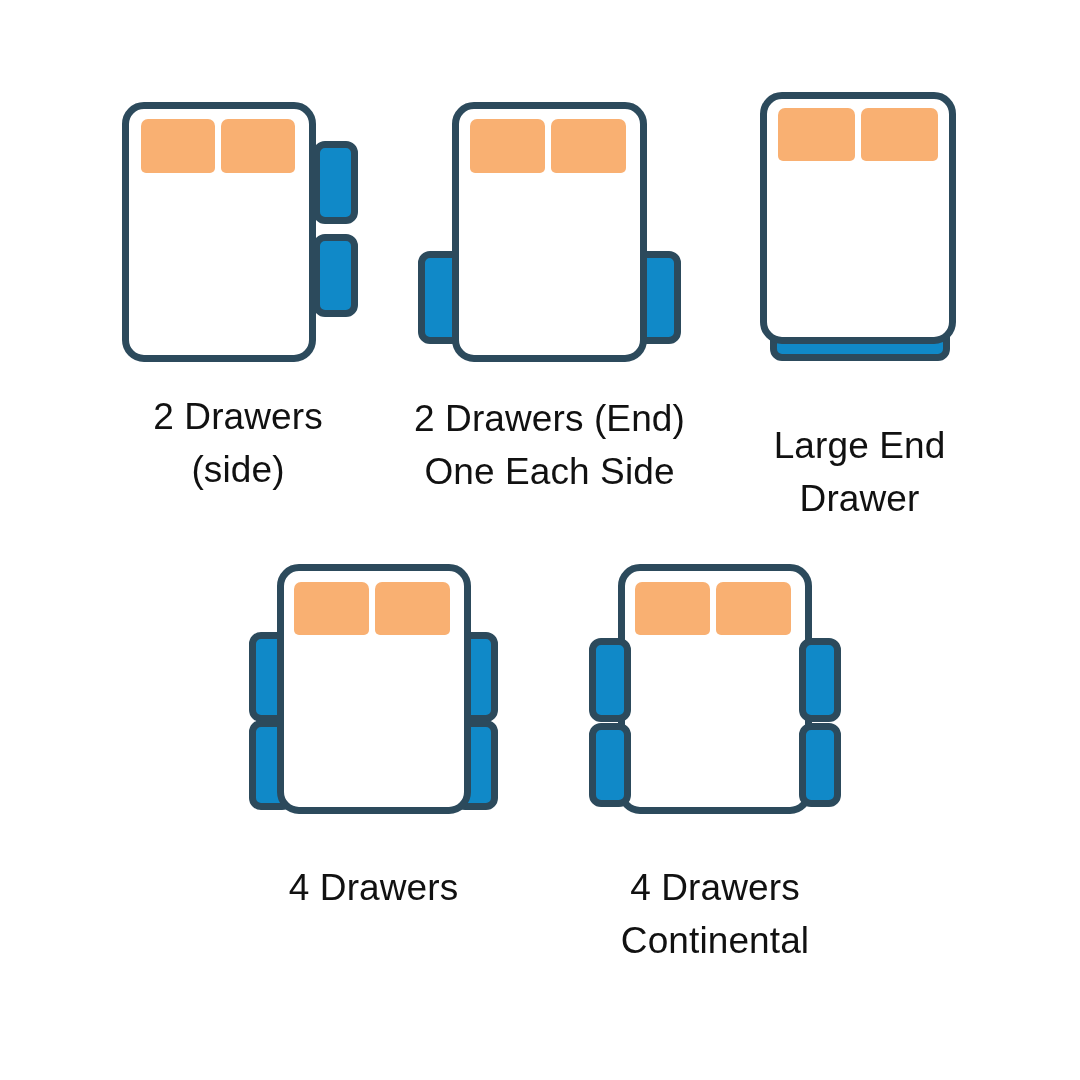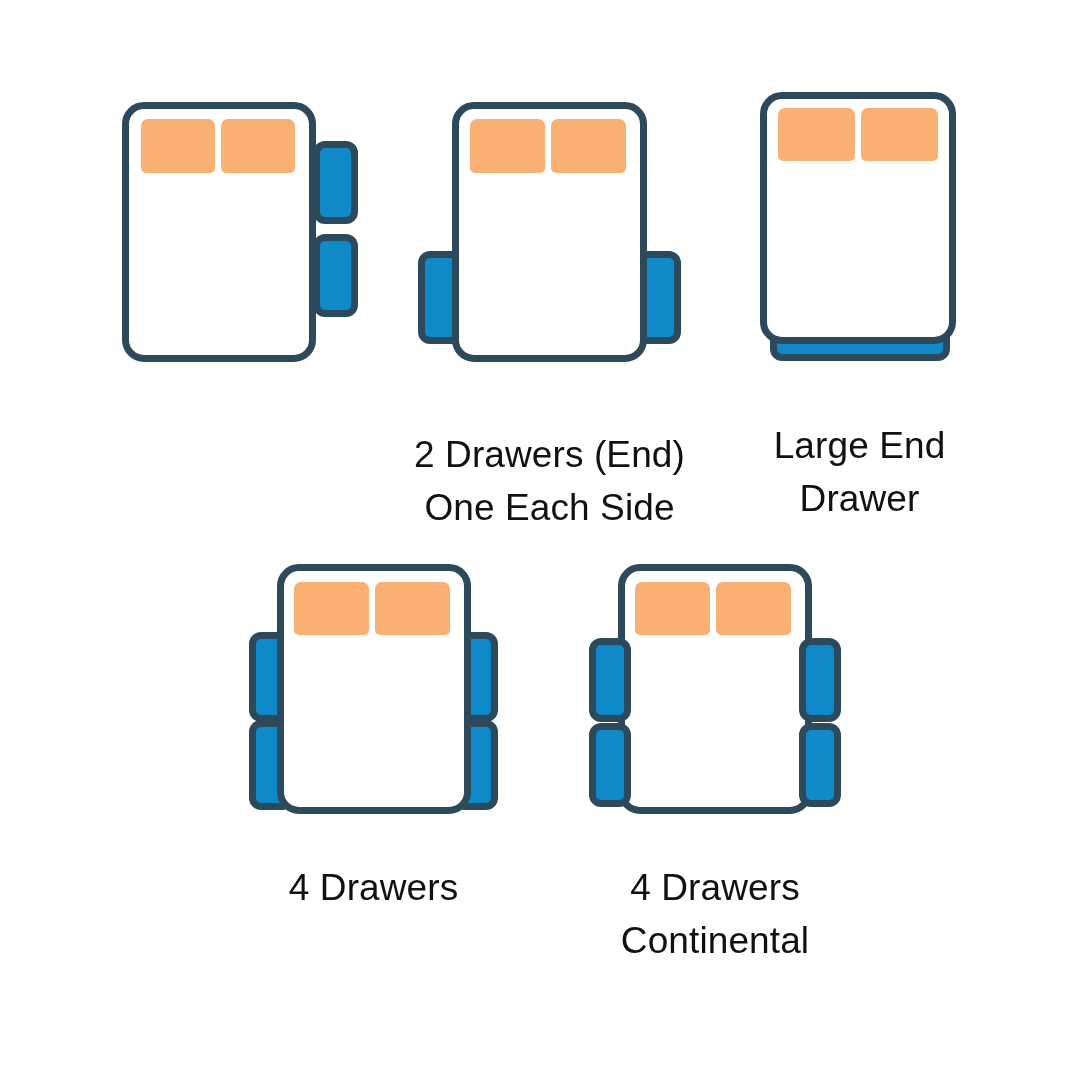--- a/index.html
+++ b/index.html
@@ -78,23 +78,25 @@
     <div class="bed-figure" style="width:260px; height:275px;">
 
       <div class="drawer" style="left:205px; top:45px; width:45px; height:83px;"></div>
       <div class="drawer" style="left:205px; top:138px; width:45px; height:83px;"></div>
 
       <div class="frame" style="left:14px; top:6px; width:194px; height:260px;"></div>
 
       <div class="pillow" style="left:33px; top:23px; width:74px; height:54px;"></div>
       <div class="pillow" style="left:113px; top:23px; width:74px; height:54px;"></div>
     </div>
+    <div class="bed-caption" style="margin-top:20px;">2 Drawers
+(side)</div>
   </div>
 
-  <div class="bed-cell" style="left:412px; top:96px; width:275px;gap:36px;">
+  <div class="bed-cell" style="left:412px; top:96px; width:275px;">
     <div class="bed-figure" style="width:275px; height:275px;">
 
       <div class="drawer" style="left:6px; top:155px; width:46px; height:93px;"></div>
       <div class="drawer" style="left:223px; top:155px; width:46px; height:93px;"></div>
 
       <div class="frame" style="left:40px; top:6px; width:195px; height:260px;"></div>
 
       <div class="pillow" style="left:58px; top:23px; width:75px; height:54px;"></div>
       <div class="pillow" style="left:139px; top:23px; width:75px; height:54px;"></div>
     </div>

